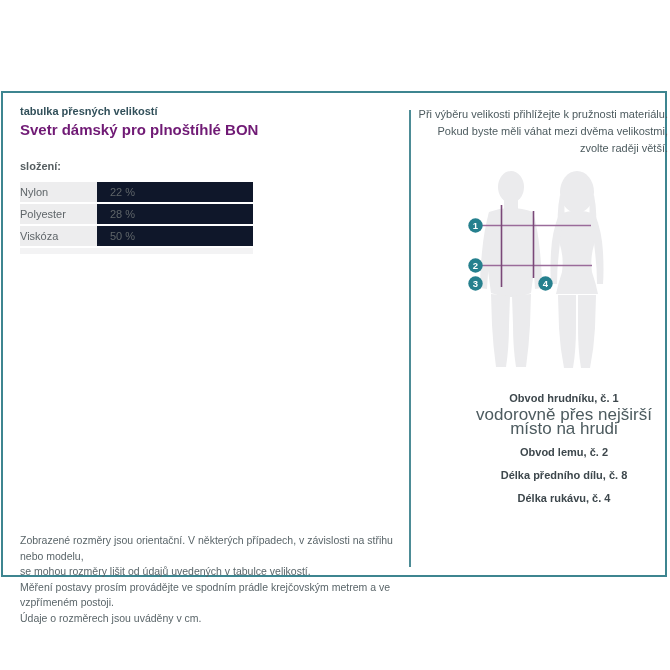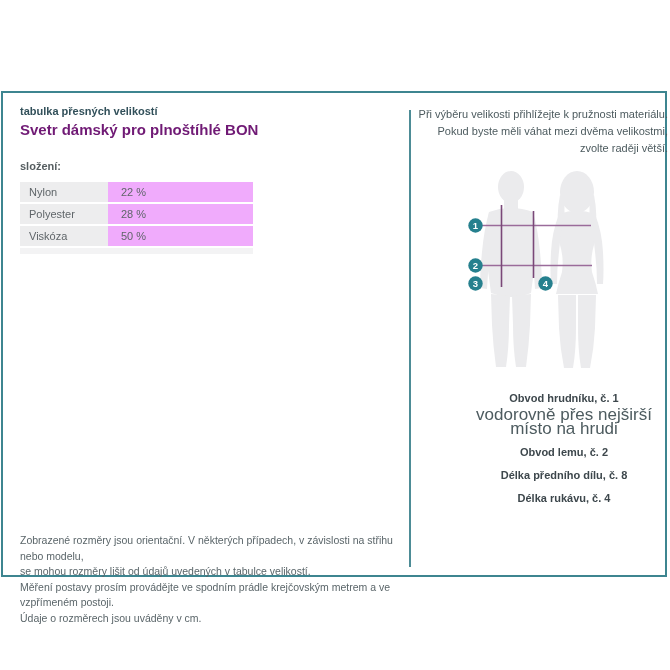--- a/index.html
+++ b/index.html
@@ -37,26 +37,25 @@
   .comp-label {
     position: absolute; left: 20px; top: 160px;
     font-size: 11px; font-weight: bold; color: #555d60;
   }
   .comp-table {
     position: absolute; left: 20px; top: 182px;
     width: 233px;
   }
   .comp-row { display: flex; margin-bottom: 2px; height: 20px; }
   .comp-cell-label {
-    width: 88px; background: #ededee;
+    width: 77px; background: #ededee;
     font-size: 11px; color: #5f6569; line-height: 20px;
-    padding-left: 9px;
   }
   .comp-cell-value {
-    flex: 1; background: #f0abfc;
+    flex: 1; background: #0f172a;
     font-size: 11px; color: #5f6569; line-height: 20px;
     padding-left: 13px;
   }
   .comp-footer { height: 6px; background: #f3f3f4; }
   .disclaimer {
     position: absolute; left: 20px; top: 533px;
     width: 380px;
     font-size: 10.5px; color: #5a6569; line-height: 15.5px;
   }
   

